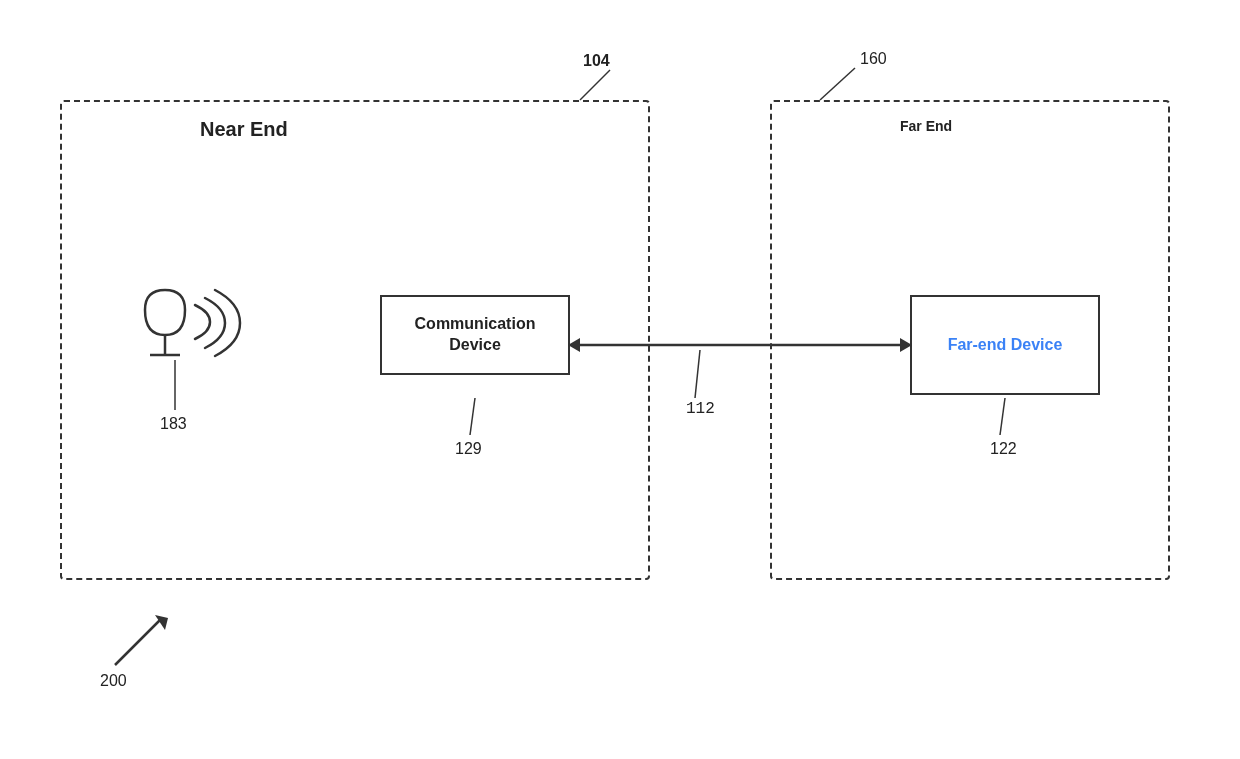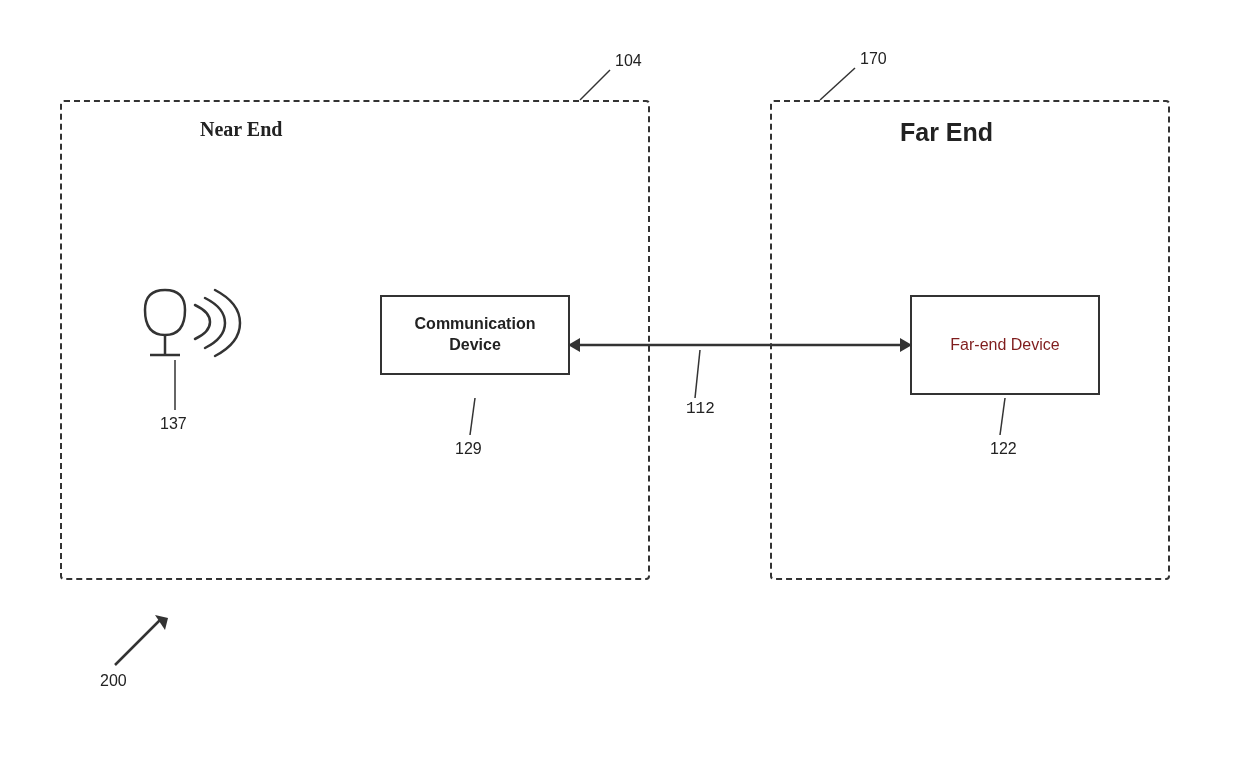--- a/index.html
+++ b/index.html
@@ -37,28 +37,27 @@
       border-radius: 4px;
     }
     
     .near-end-label {
       position: absolute;
       left: 200px;
       top: 118px;
       font-size: 20px;
       font-weight: bold;
       color: #222;
-      font-family: Liberation Serif, serif;
     }
     
     .far-end-label {
       position: absolute;
       left: 900px;
       top: 118px;
-      font-size: 25px;
+      font-size: 14px;
       font-weight: bold;
       color: #222;
     }
     
     .comm-device-box {
       position: absolute;
       left: 380px;
       top: 295px;
       width: 190px;
       height: 80px;
@@ -84,22 +83,22 @@
       height: 100px;
       border: 2.5px solid #333;
       background: #fff;
       display: flex;
       align-items: center;
       justify-content: center;
       text-align: center;
     }
     .far-device-label {
       font-size: 16px;
-      font-weight: normal;
-      color: #7f1d1d;
+      font-weight: bold;
+      color: #3b82f6;
     }
     
     .ref-num {
       position: absolute;
       font-size: 16px;
       font-weight: normal;
       color: #222;
     }
     
     .main-svg {
@@ -160,21 +159,21 @@
 
     <line x1="700" y1="350" x2="695" y2="398" stroke="#333" stroke-width="1.5"></line>
 
     <line x1="1005" y1="398" x2="1000" y2="435" stroke="#333" stroke-width="1.5"></line>
 
     <line x1="115" y1="665" x2="160" y2="620" stroke="#333" stroke-width="2.5"></line>
     <polygon points="155,615 168,618 165,630" fill="#333"></polygon>
 
   </svg>
 
-  <div class="ref-num" style="left: 615px; top: 52px;">104</div>
-  <div class="ref-num" style="left: 860px; top: 50px;">170</div>
-  <div class="ref-num" style="left: 160px; top: 415px;">137</div>
+  <div class="ref-num" style="left: 583px; top: 52px; font-weight: bold;">104</div>
+  <div class="ref-num" style="left: 860px; top: 50px;">160</div>
+  <div class="ref-num" style="left: 160px; top: 415px;">183</div>
   <div class="ref-num" style="left: 455px; top: 440px;">129</div>
   <div class="ref-num" style="left: 686px; top: 400px; font-family: Liberation Mono, monospace;">112</div>
   <div class="ref-num" style="left: 990px; top: 440px;">122</div>
   <div class="ref-num" style="left: 100px; top: 672px;">200</div>
 
 </div>
 
 </body></html>

